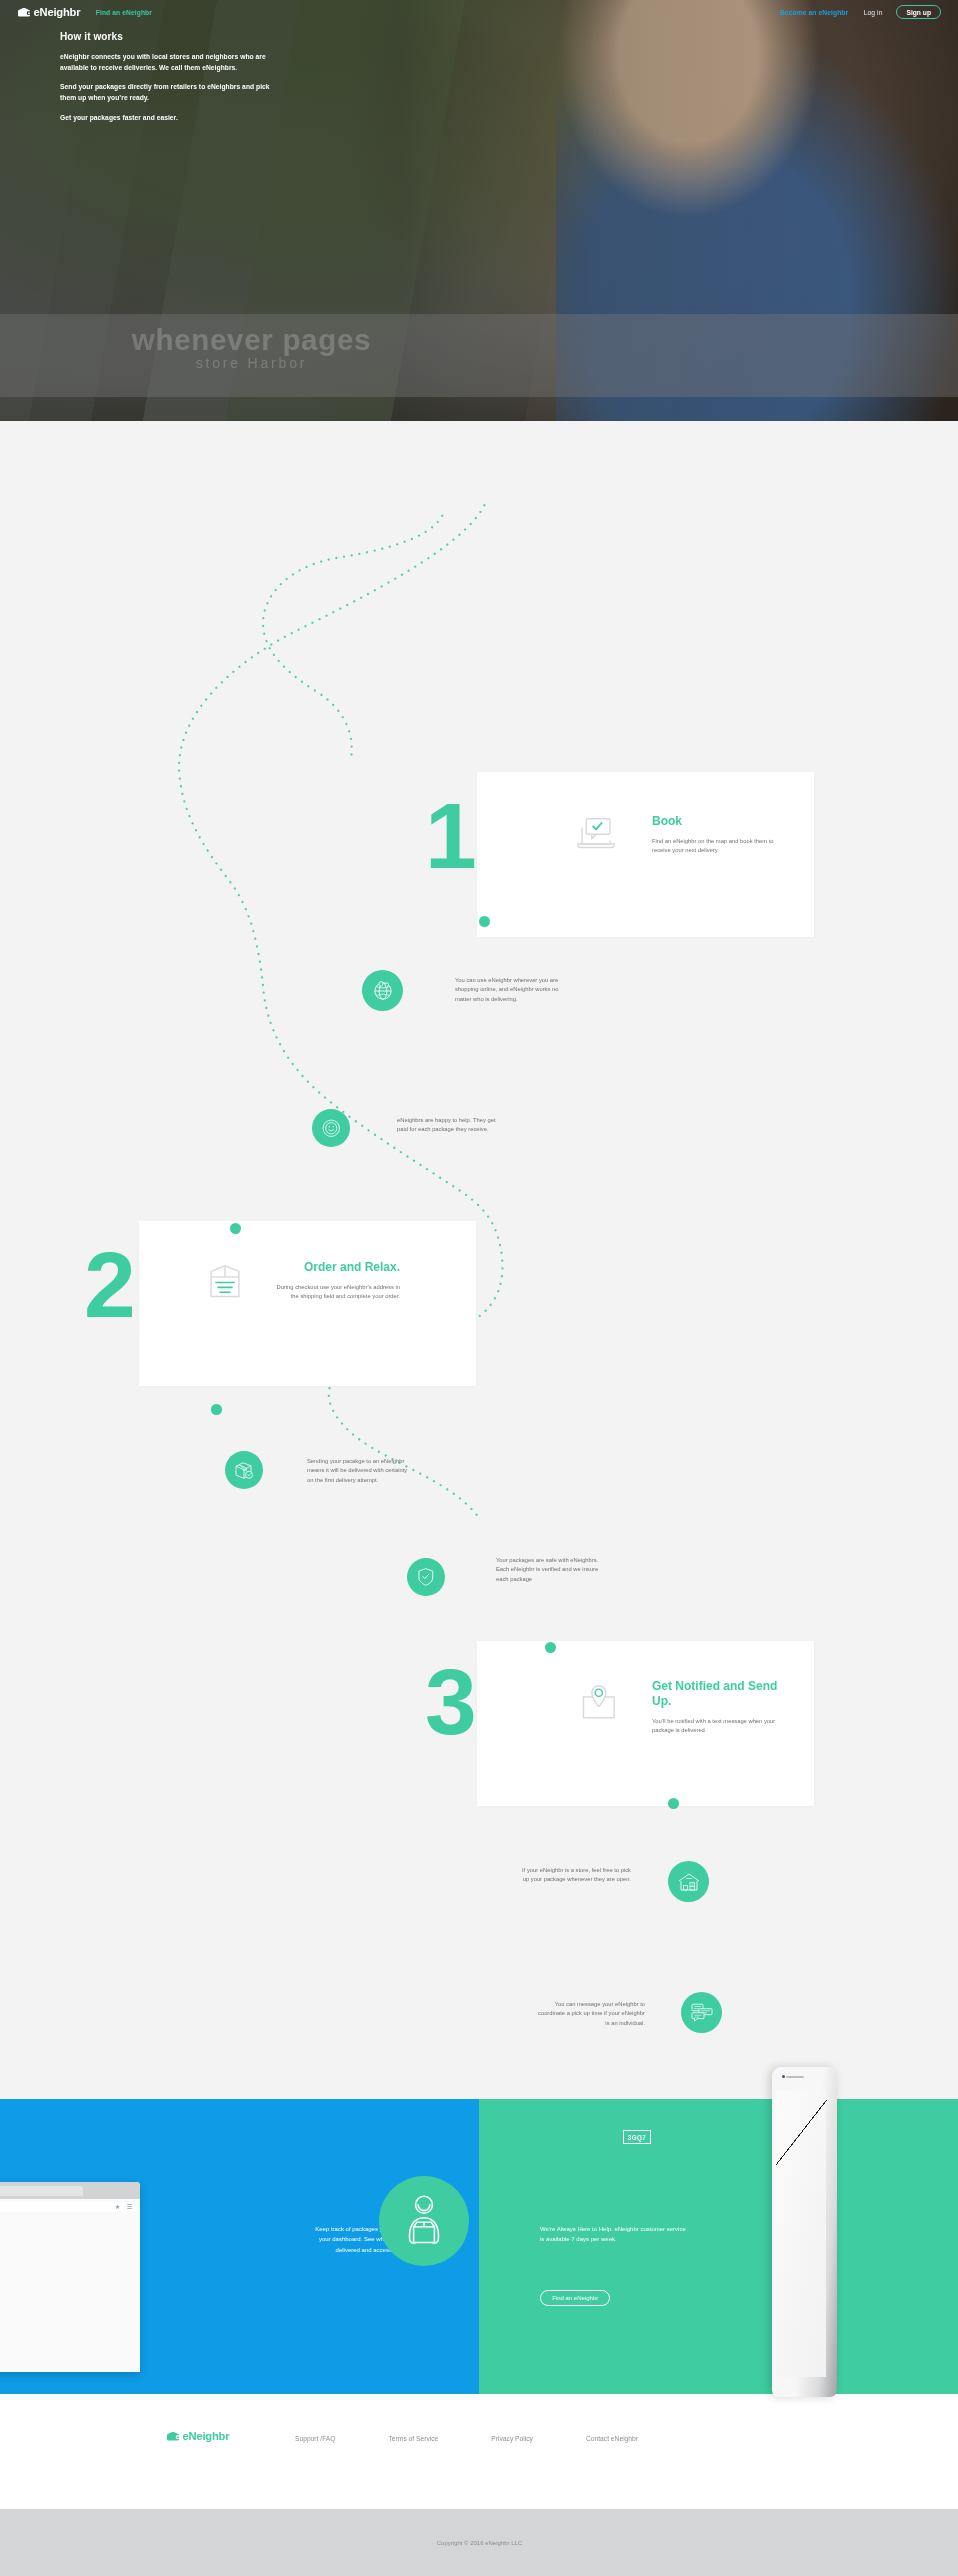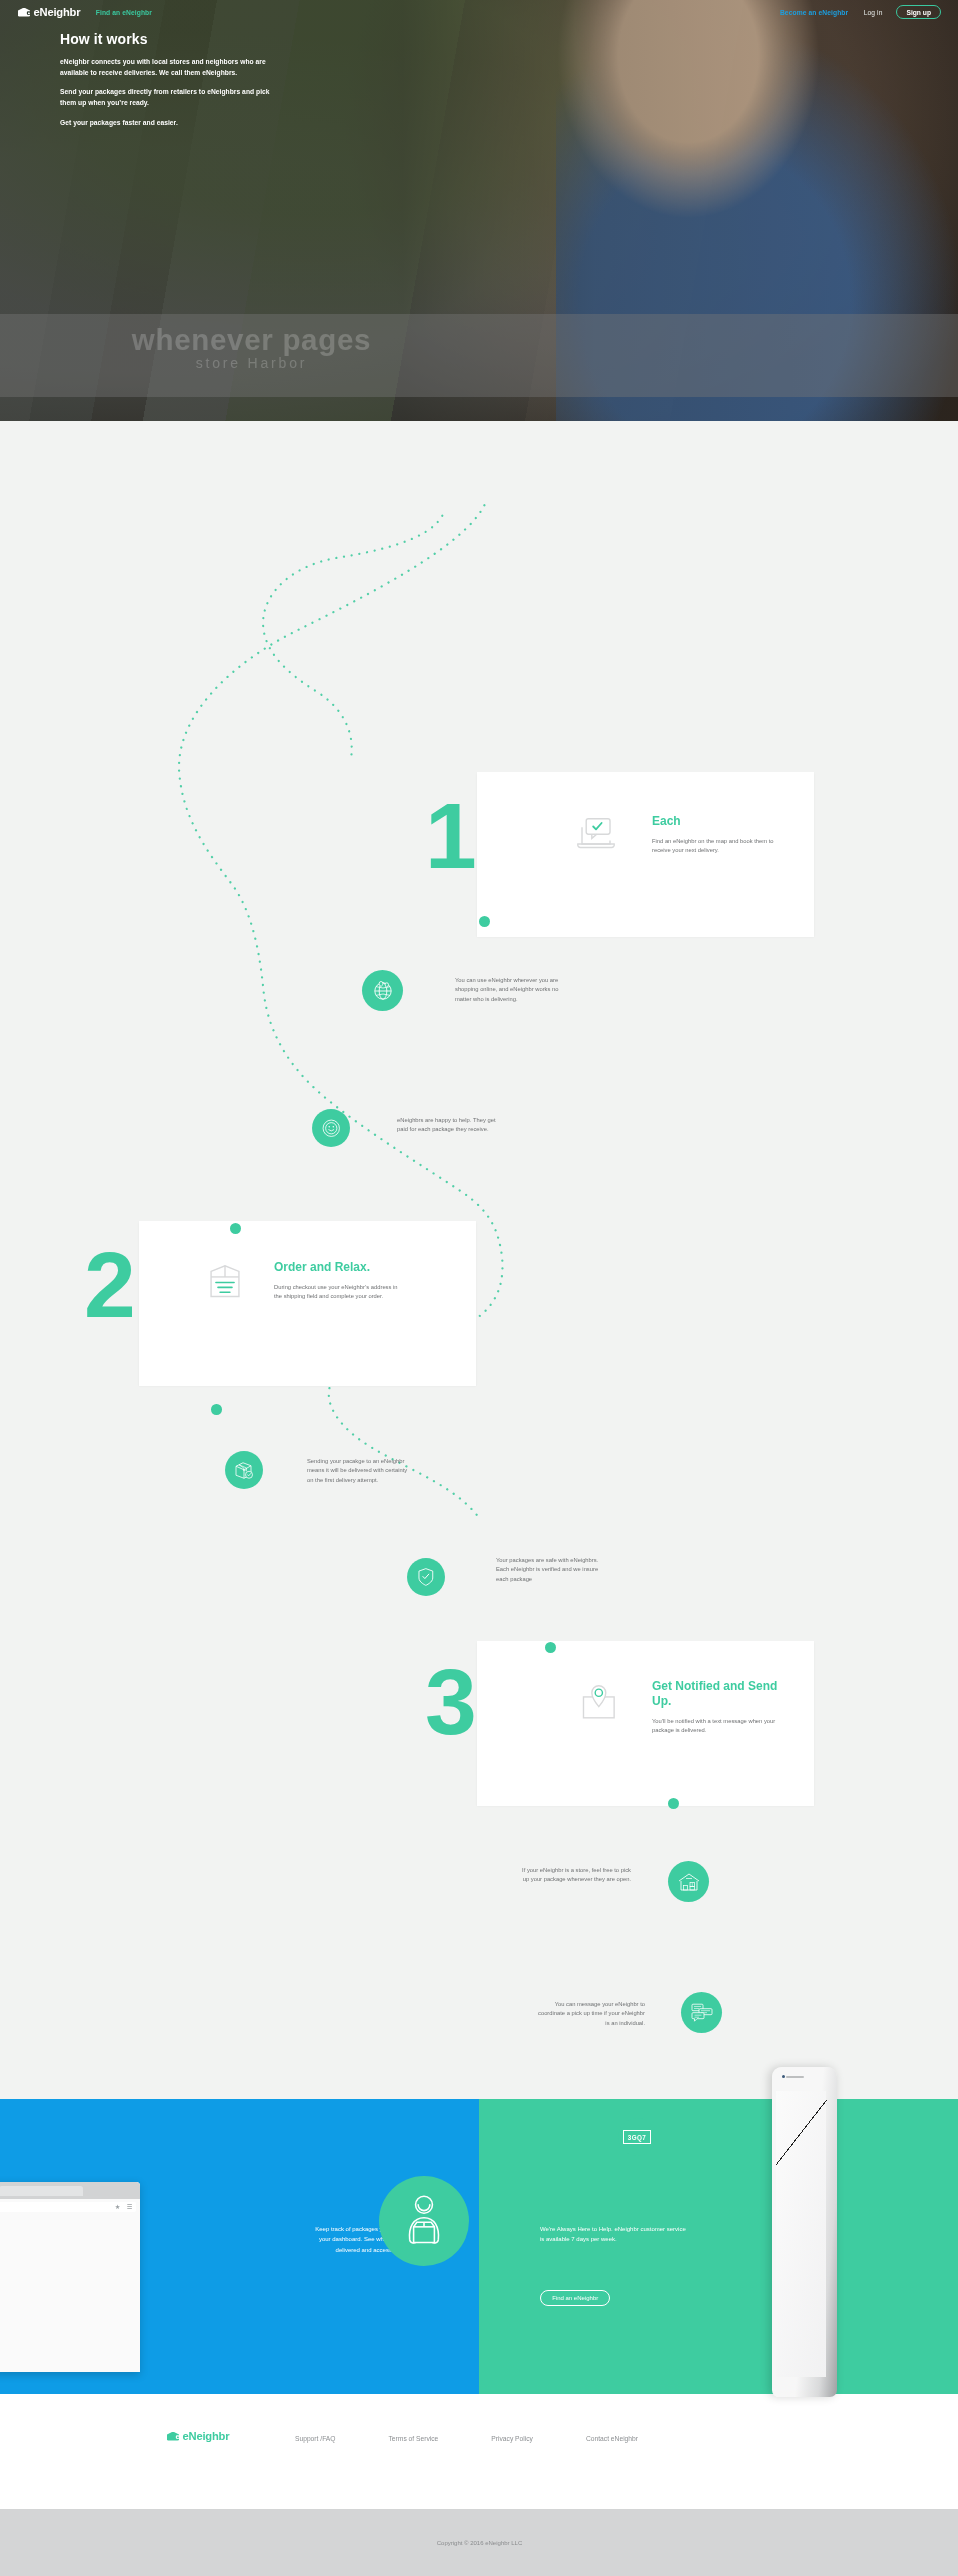--- a/index.html
+++ b/index.html
@@ -53,21 +53,21 @@
   .nav-link { font-size:6.7px; font-weight:bold; margin-left:15.4px; letter-spacing:0.1px; }
   .nav-link.find { color:#3ac9a0; }
   .nav-link.become { color:#1b9fe0; }
   .nav-link.login { color:#e8ecea; font-weight:normal; }
   .nav-spacer { flex:1; }
   .nav-signup { margin-left:14px; border:1px solid #3ac9a0; border-radius:9px;
         padding:2.8px 9px; color:#fff; font-size:6.7px; font-weight:bold; }
 
   
   .hero-text { position:absolute; left:60px; top:31px; width:302px; z-index:30; color:#fff; }
-  .hero-title { font-size:14px; font-weight:bold; letter-spacing:0.1px; margin-bottom:9.8px; }
+  .hero-title { font-size:10px; font-weight:bold; letter-spacing:0.1px; margin-bottom:9.8px; }
   .hero-p { font-size:6.7px; line-height:1.62; font-weight:bold; letter-spacing:0.04px; margin-bottom:9px; max-width:218px; }
 
   
   .flow { position:absolute; left:0; top:421px; width:959px; height:1649px; background:#f2f3f2; }
 
   .card { position:absolute; background:#fff; box-shadow:0 0.7px 2.1px rgba(0,0,0,.05); }
   .bignum { position:absolute; font-size:93px; font-weight:bold; color:#3ecca0; line-height:1;
             letter-spacing:-4.2px; z-index:5; }
   .card-ico { position:absolute; width:39px; height:34px; }
   .card-body { position:absolute; }
@@ -185,21 +185,21 @@
       <div class="card-ico" style="left:98px;top:44px;">
         <svg viewBox="0 0 60 50" width="42" height="35">
           <rect x="16" y="4" width="34" height="22" rx="3" fill="none" stroke="#d8d9da" stroke-width="2"></rect>
           <path d="M24 26 l0 6 l7 -6" fill="none" stroke="#d8d9da" stroke-width="2"></path>
           <path d="M26 15 l4 4 l8 -9" fill="none" stroke="#3ecca0" stroke-width="2.6" stroke-linecap="round" stroke-linejoin="round"></path>
           <path d="M10 16 v24 h40 v-5" fill="none" stroke="#d8d9da" stroke-width="2"></path>
           <path d="M4 40 h52 a4 4 0 0 1 -4 5 H8 a4 4 0 0 1 -4 -5 z" fill="none" stroke="#d8d9da" stroke-width="2"></path>
         </svg>
       </div>
       <div class="card-body" style="left:175px;top:42px;width:126px;">
-        <div class="card-h">Each</div>
+        <div class="card-h">Book</div>
         <div class="card-p">Find an eNeighbr on the map and book them to receive your next delivery.</div>
       </div>
     </div>
     <div class="bignum" style="left:425px;top:369px;">1</div>
     <div class="nodebig" style="left:479px;top:495px;width:11.2px;height:11.2px;"></div>
 
     <div class="bubble" style="left:362px;top:549px;width:41px;height:41px;">
       <svg viewBox="0 0 44 44" width="24" height="24">
         <circle cx="22" cy="22" r="15" fill="none" stroke="#fff" stroke-width="1.6"></circle>
         <ellipse cx="22" cy="22" rx="7" ry="15" fill="none" stroke="#fff" stroke-width="1.6"></ellipse>
@@ -226,21 +226,21 @@
       <div class="card-ico" style="left:65px;top:42px;">
         <svg viewBox="0 0 60 56" width="42" height="39">
           <path d="M10 12 L30 4 L50 12 L50 48 L10 48 Z" fill="none" stroke="#d8d9da" stroke-width="2"></path>
           <line x1="10" y1="20" x2="50" y2="20" stroke="#d8d9da" stroke-width="2"></line>
           <line x1="30" y1="4" x2="30" y2="20" stroke="#d8d9da" stroke-width="2"></line>
           <line x1="17" y1="28" x2="43" y2="28" stroke="#3ecca0" stroke-width="2.4" stroke-linecap="round"></line>
           <line x1="20" y1="35" x2="40" y2="35" stroke="#3ecca0" stroke-width="2.4" stroke-linecap="round"></line>
           <line x1="23" y1="42" x2="37" y2="42" stroke="#3ecca0" stroke-width="2.4" stroke-linecap="round"></line>
         </svg>
       </div>
-      <div class="card-body" style="left:135px;top:39px;width:126px;">
+      <div class="card-body" style="left:135px;top:39px;width:126px;text-align:right;">
         <div class="card-h">Order and Relax.</div>
         <div class="card-p">During checkout use your eNeighbr’s address in the shipping field and complete your order.</div>
       </div>
     </div>
     <div class="bignum" style="left:84px;top:818px;">2</div>
     <div class="nodebig" style="left:230px;top:802px;width:11.2px;height:11.2px;"></div>
     <div class="nodebig" style="left:211px;top:983px;width:10.5px;height:10.5px;"></div>
 
     <div class="bubble" style="left:225px;top:1030px;width:38px;height:38px;">
       <svg viewBox="0 0 48 44" width="24" height="22.5">

